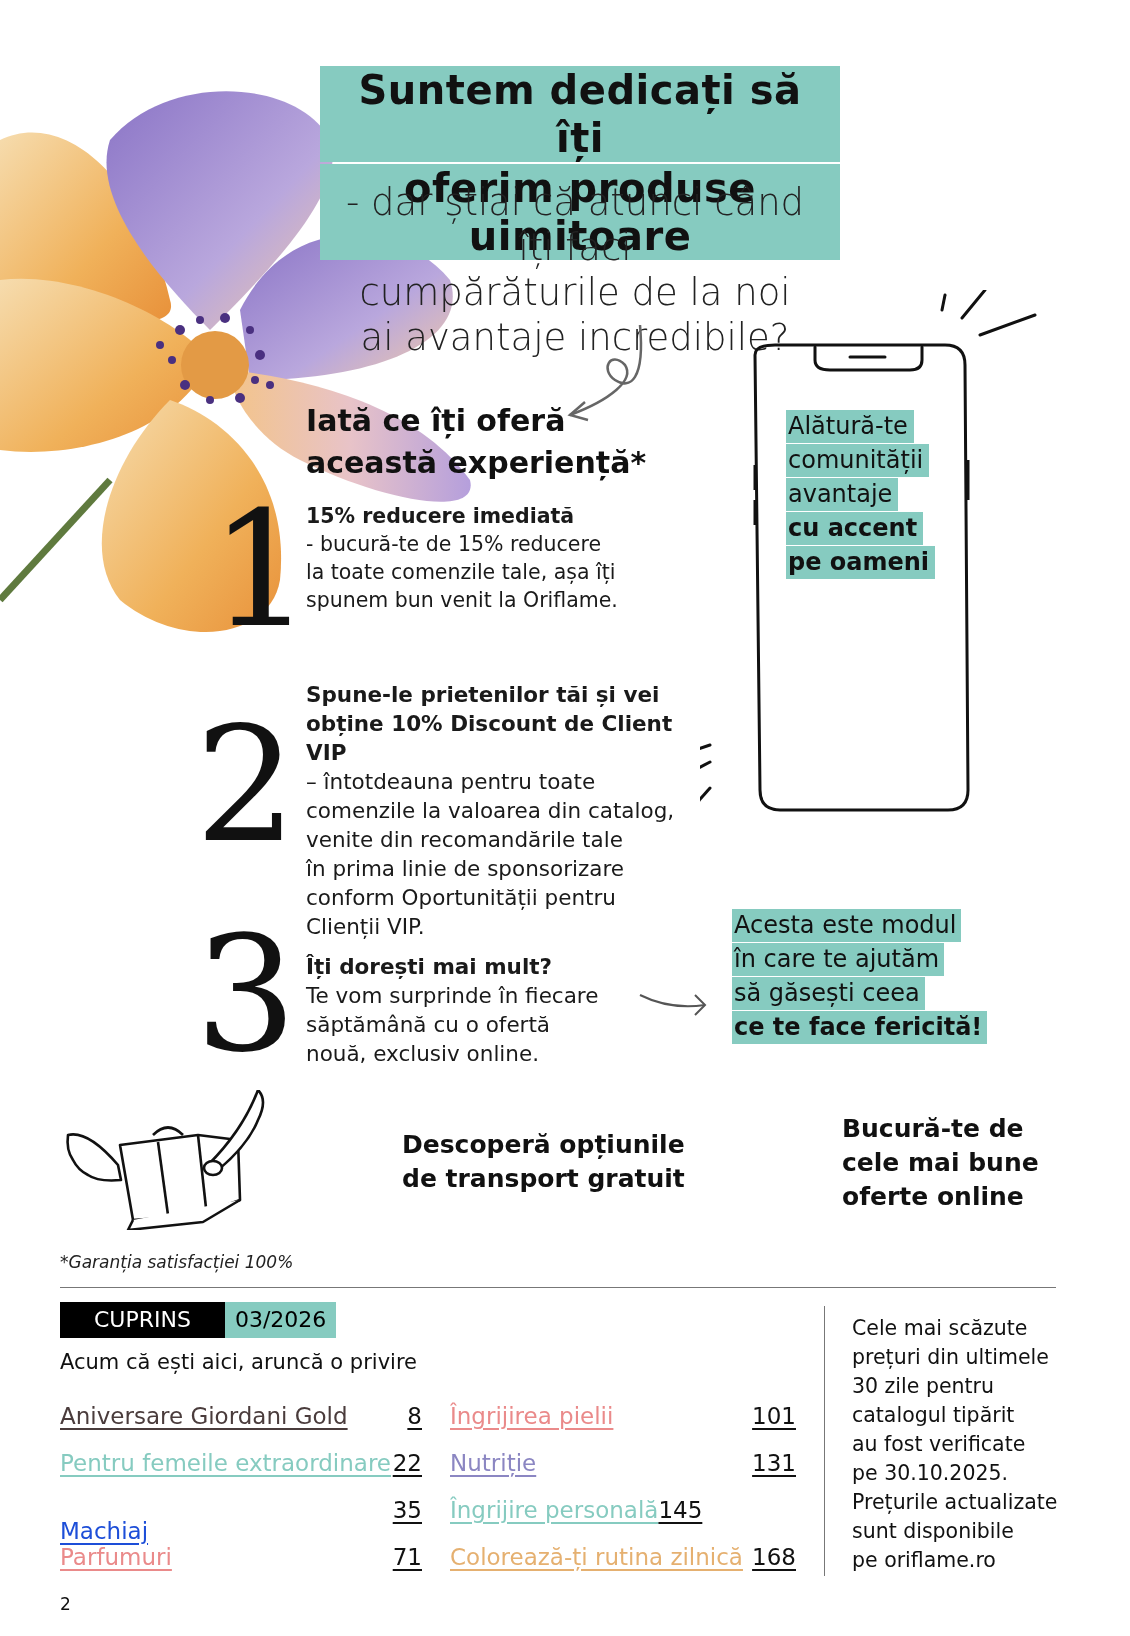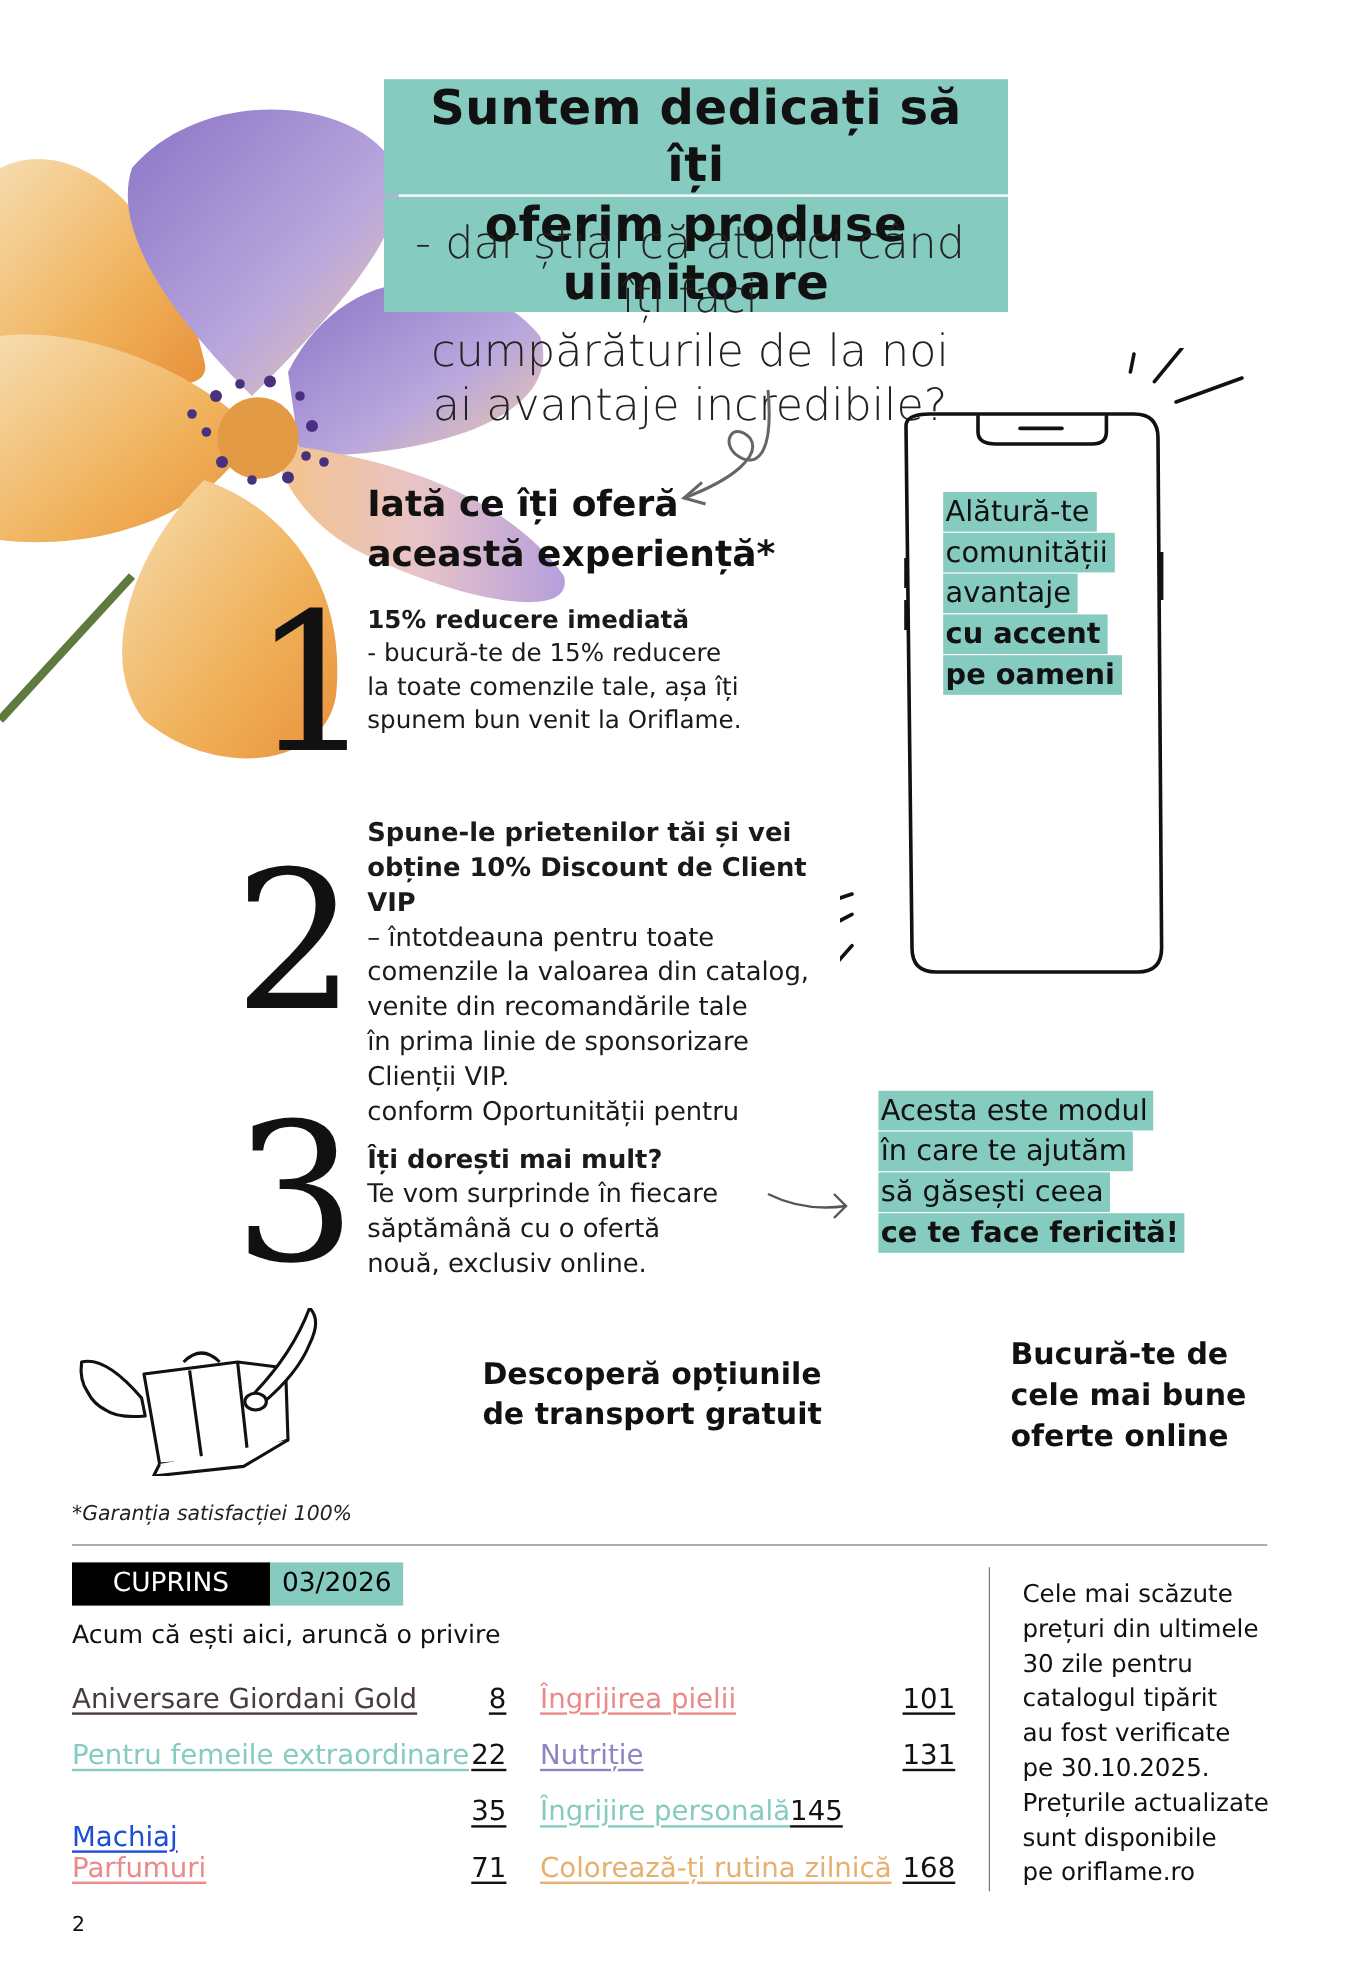--- a/index.html
+++ b/index.html
@@ -125,22 +125,22 @@
   <div>spunem bun venit la Oriflame.</div>
 </div>
 
 <div class="abs step step2">
   <div><b>Spune-le prietenilor tăi și vei</b></div>
   <div><b>obține 10% Discount de Client VIP</b></div>
   <div>– întotdeauna pentru toate</div>
   <div>comenzile la valoarea din catalog,</div>
   <div>venite din recomandările tale</div>
   <div>în prima linie de sponsorizare</div>
+  <div>conform Oportunității pentru</div>
   <div>Clienții VIP.</div>
-  <div>conform Oportunității pentru</div>
 </div>
 
 <div class="abs step step3">
   <div><b>Îți dorești mai mult?</b></div>
   <div>Te vom surprinde în fiecare</div>
   <div>săptămână cu o ofertă</div>
   <div>nouă, exclusiv online.</div>
 </div>
 
 <svg class="abs phone-wrap" viewBox="0 0 360 560">

